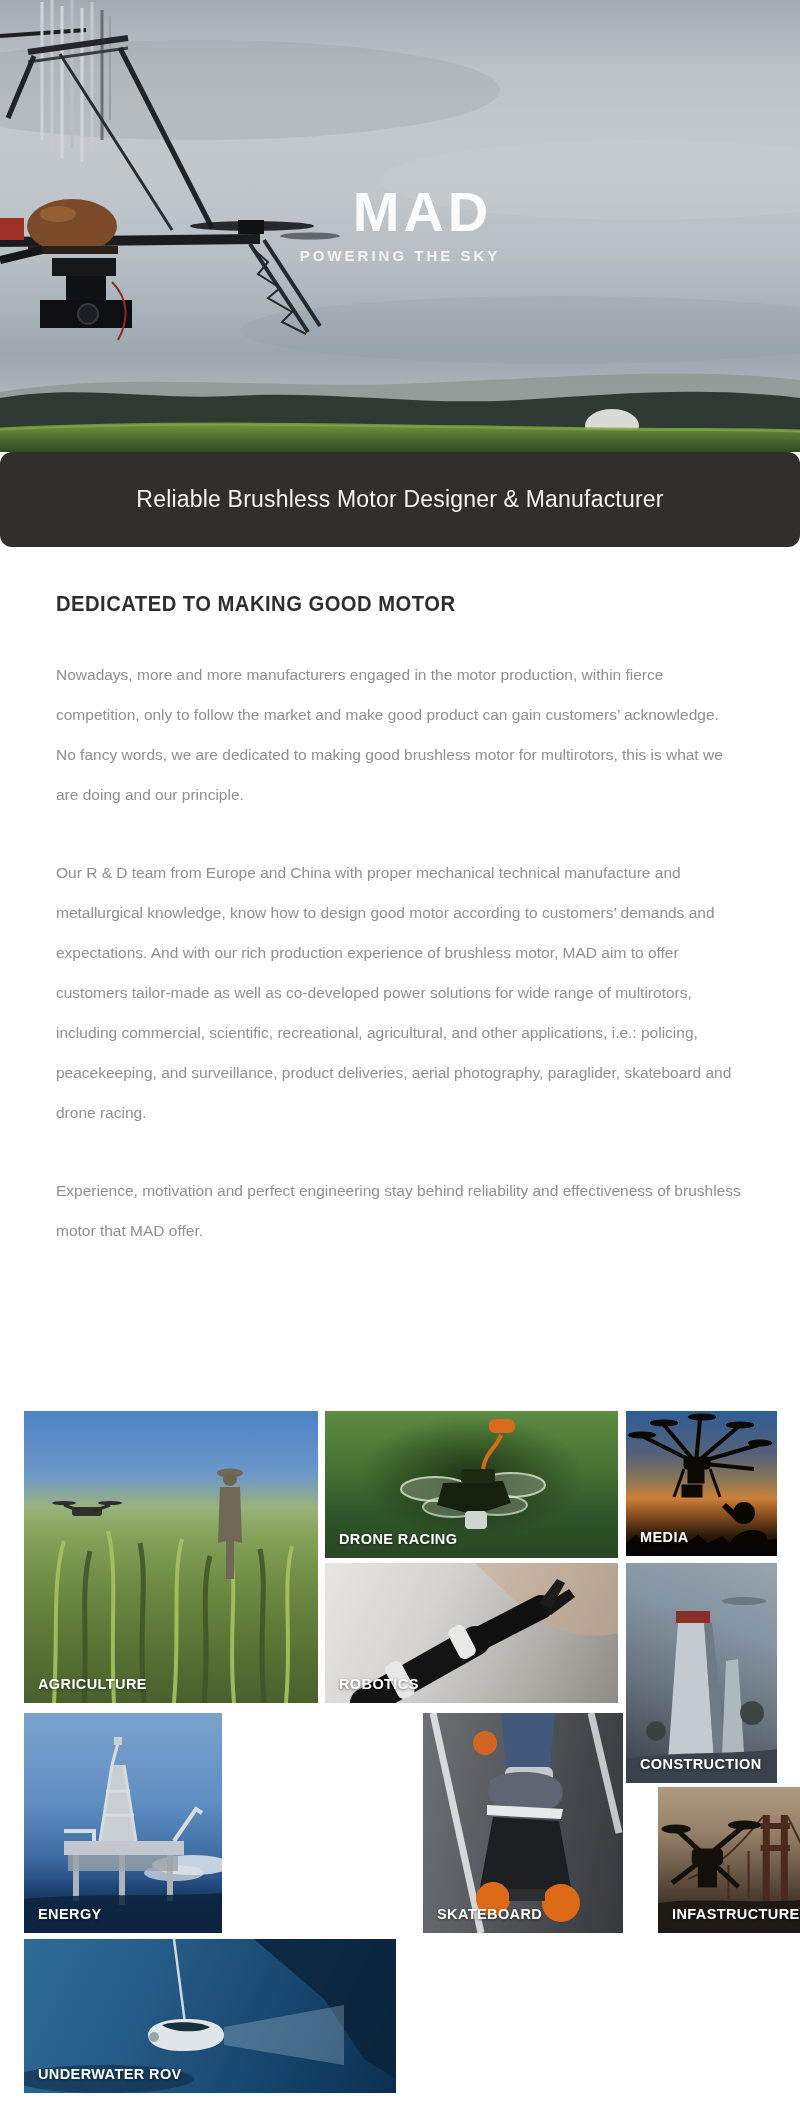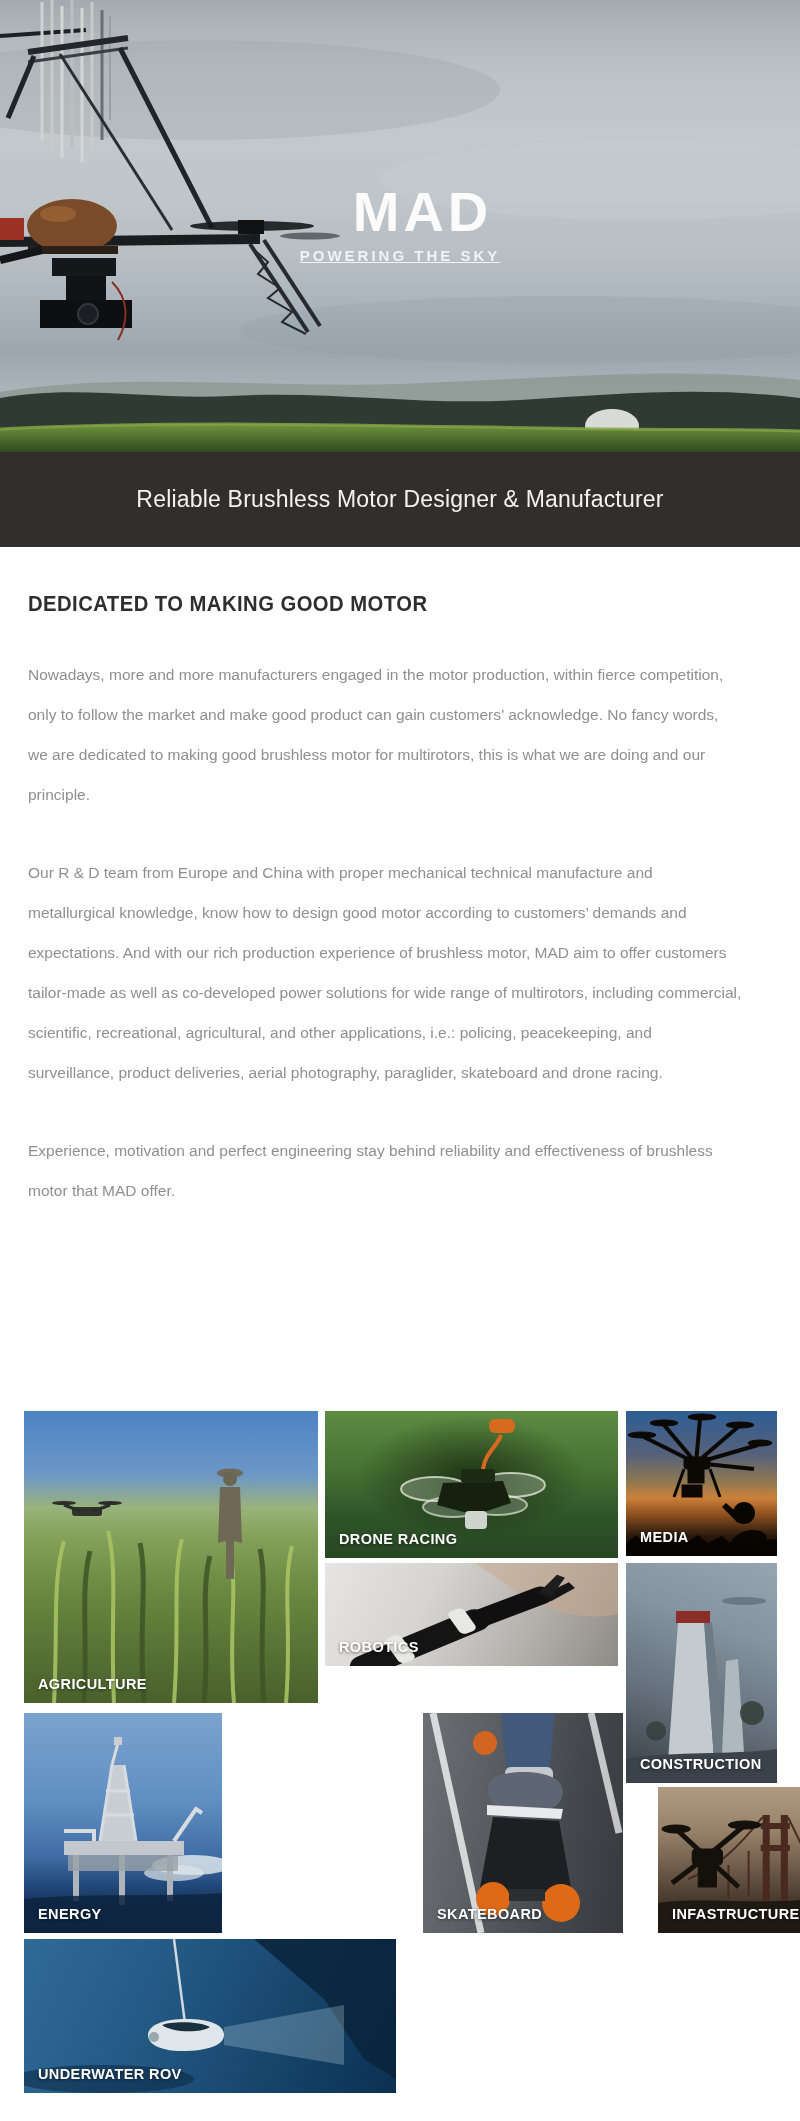--- a/index.html
+++ b/index.html
@@ -4,47 +4,47 @@
 <style>
   html,body{margin:0;padding:0;background:#ffffff;}
   body{width:800px;height:2121px;position:relative;font-family:"Liberation Sans",sans-serif;overflow:hidden;}
 
   
   .hero{position:relative;width:800px;height:452px;overflow:hidden;
     background:linear-gradient(180deg,#a3aaaf 0%,#aeb4b9 6%,#bcc2c6 16%,#c3c8cc 30%,#bfc5c9 44%,#b6bec4 58%,#a7b1b9 70%,#9ba6af 78%,#aab3b9 86%,#b4bcc1 100%);}
   .hero-art{position:absolute;inset:0;width:100%;height:100%;}
   .logo-block{position:absolute;top:184px;left:0;width:100%;text-align:center;}
   .logo-mad{font-size:56px;font-weight:700;letter-spacing:4px;color:#fbfbfb;line-height:1;margin-left:45px;}
-  .logo-tag{font-size:15px;font-weight:700;letter-spacing:3px;color:#f1f2f3;margin-top:7px;text-decoration:underline;}
+  .logo-tag{font-size:15px;font-weight:700;letter-spacing:3px;color:#f1f2f3;margin-top:7px;}
 
   
-  .banner{width:800px;height:95px;background:#322e2c;display:flex;align-items:center;justify-content:center;}
+  .banner{width:800px;height:95px;background:#322e2c;display:flex;align-items:center;justify-content:center;border-radius:12px;}
   .banner-text{color:#f4f3f1;font-size:23px;font-weight:400;letter-spacing:0.2px;}
 
   
-  .content{box-sizing:border-box;height:864px;padding:44px 58px 0 28px;overflow:hidden;}
+  .content{box-sizing:border-box;height:864px;padding:44px 58px 0 28px;overflow:hidden;margin-left:28px;}
   .content h1{margin:0 0 8px 0;font-size:22px;font-weight:700;color:#2e2e2e;letter-spacing:0.5px;
     transform:scaleX(0.92);transform-origin:left center;white-space:nowrap;}
   .content p{margin:38px 0 0 0;font-size:15.5px;line-height:40px;color:#8f8f8f;}
 
   
   .gallery{position:relative;margin-left:24px;width:753px;height:682px;}
   .tile{position:absolute;overflow:hidden;}
   .tile svg{position:absolute;inset:0;width:100%;height:100%;display:block;}
   .tile-label{position:absolute;left:14px;bottom:11px;color:#ffffff;font-size:14.5px;font-weight:700;
     letter-spacing:0.4px;text-shadow:0 1px 3px rgba(0,0,0,0.55);white-space:nowrap;}
 
   .t-agriculture{left:0;top:0;width:294px;height:292px;
     background:linear-gradient(180deg,#4d82c4 0%,#6d98c8 22%,#9ab27c 33%,#87a35b 42%,#6f8d45 58%,#5b7636 78%,#49602c 100%);}
   .t-droneracing{left:301px;top:0;width:293px;height:147px;
     background:radial-gradient(ellipse 55% 60% at 50% 45%,rgba(18,32,12,0.75) 0%,rgba(18,32,12,0) 70%),
                linear-gradient(180deg,#5d8c42 0%,#477233 40%,#30552a 70%,#274722 100%);}
   .t-media{left:602px;top:0;width:151px;height:145px;
     background:linear-gradient(180deg,#2e5d94 0%,#56617a 30%,#8c7753 48%,#cc8038 60%,#8a4e1f 72%,#2a1a0c 86%,#0e0804 100%);}
-  .t-robotics{left:301px;top:152px;width:293px;height:103px;
+  .t-robotics{left:301px;top:152px;width:293px;height:140px;
     background:linear-gradient(115deg,#e6e5e3 0%,#d6d4d1 35%,#b3b0ac 70%,#8e8b87 100%);}
   .t-construction{left:602px;top:152px;width:151px;height:220px;
     background:linear-gradient(200deg,#97a5b0 0%,#8494a0 30%,#68747f 60%,#49525b 85%,#363d45 100%);}
   .t-energy{left:0;top:302px;width:198px;height:220px;
     background:linear-gradient(180deg,#7ba3cd 0%,#5f8fc2 40%,#3f6da5 65%,#234a7d 78%,#132f54 88%,#0f2747 100%);}
   .t-publicsafety{left:203px;top:302px;width:188px;height:220px;
     background:radial-gradient(ellipse 70% 50% at 70% 55%,rgba(238,146,58,0.85) 0%,rgba(238,146,58,0) 70%),
                linear-gradient(160deg,#241712 0%,#4f2411 28%,#a44a17 55%,#d97c33 74%,#7e3c15 92%,#55280e 100%);}
   .t-skateboard{left:399px;top:302px;width:200px;height:220px;
     background:linear-gradient(100deg,#6d7075 0%,#56595d 40%,#44474b 70%,#37393d 100%);}

